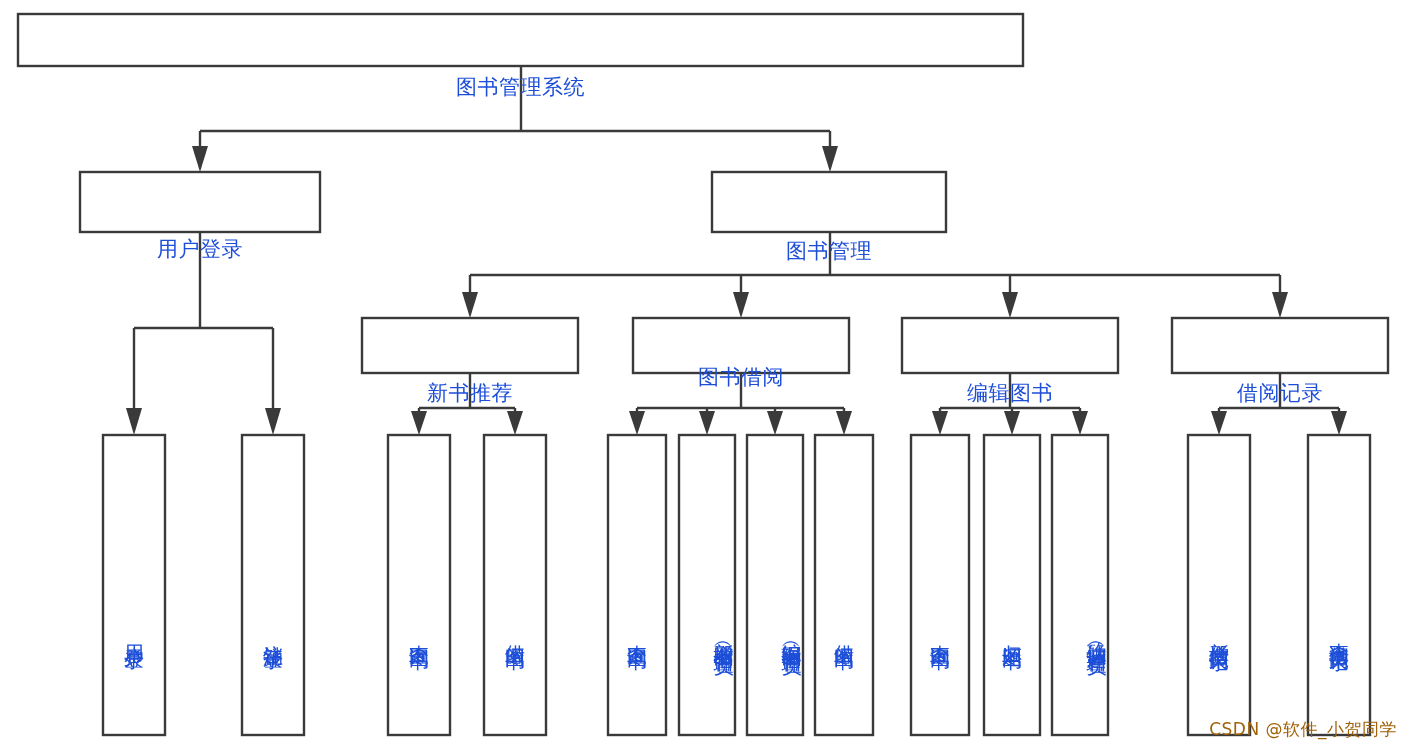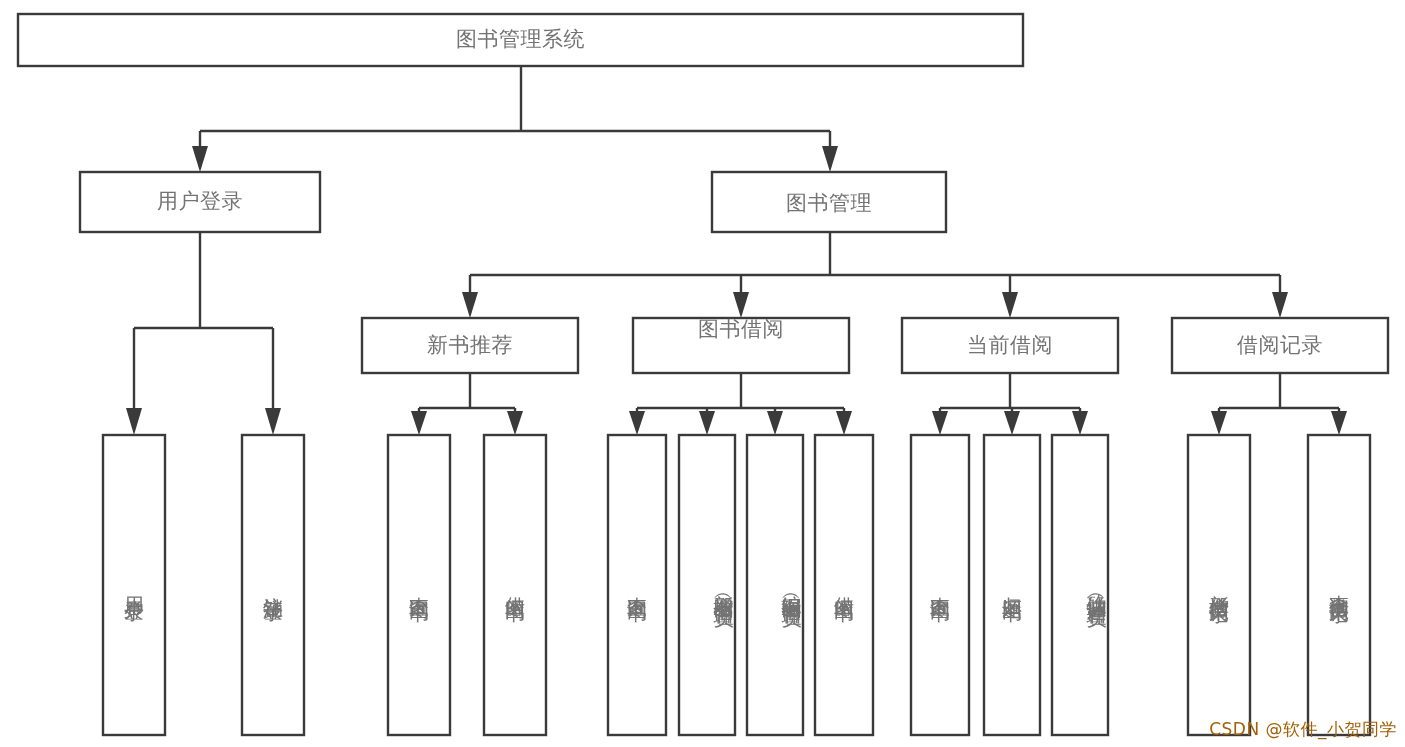--- a/index.html
+++ b/index.html
@@ -40,25 +40,26 @@
   }
   .arrow-head {
     fill: #3a3a3a;
     stroke: none;
   }
   .node-label {
     position: absolute;
     display: flex;
     align-items: center;
     justify-content: center;
-    color: #737373;
+    color: #1d4ed8;
     font-family: "DejaVu Sans", "Liberation Sans", sans-serif;
     letter-spacing: 0.5px;
     pointer-events: none;
     white-space: pre;
+    margin-top: 48px;
   }
   .node-label.horizontal {
     font-size: 21px;
     line-height: 1.1;
   }
   .node-label.vertical {
     writing-mode: vertical-rl;
     text-orientation: upright;
     font-size: 20px;
     line-height: 1.15;
@@ -173,21 +174,21 @@
     <polygon class="arrow-head" points="1339,435 1331,411 1347,411"></polygon>
   </svg>
 
   <div class="node-label horizontal root-label" style="left:18px; top:14px; width:1005px; height:52px;">图书管理系统</div>
 
   <div class="node-label horizontal" style="left:80px; top:172px; width:240px; height:60px;">用户登录</div>
   <div class="node-label horizontal" style="left:712px; top:172px; width:234px; height:64px;">图书管理</div>
 
   <div class="node-label horizontal" style="left:362px; top:318px; width:216px; height:55px;">新书推荐</div>
   <div class="node-label horizontal" style="left:633px; top:302px; width:216px; height:55px;">图书借阅</div>
-  <div class="node-label horizontal" style="left:902px; top:318px; width:216px; height:55px;">当前借阅</div>
+  <div class="node-label horizontal" style="left:902px; top:318px; width:216px; height:55px;">编辑图书</div>
   <div class="node-label horizontal" style="left:1172px; top:318px; width:216px; height:55px;">借阅记录</div>
 
   <div class="node-label vertical" style="left:103px; top:435px; width:62px; height:300px;">用户登录</div>
   <div class="node-label vertical" style="left:242px; top:435px; width:62px; height:300px;">注销登录</div>
 
   <div class="node-label vertical" style="left:388px; top:435px; width:62px; height:300px;">查询图书</div>
   <div class="node-label vertical" style="left:484px; top:435px; width:62px; height:300px;">借阅图书</div>
 
   <div class="node-label vertical" style="left:608px; top:435px; width:58px; height:300px;">查询图书</div>
   <div class="node-label vertical" style="left:679px; top:435px; width:56px; height:300px; align-items:flex-start; padding-top:6px; box-sizing:border-box;">新增图书（管理员）</div>

